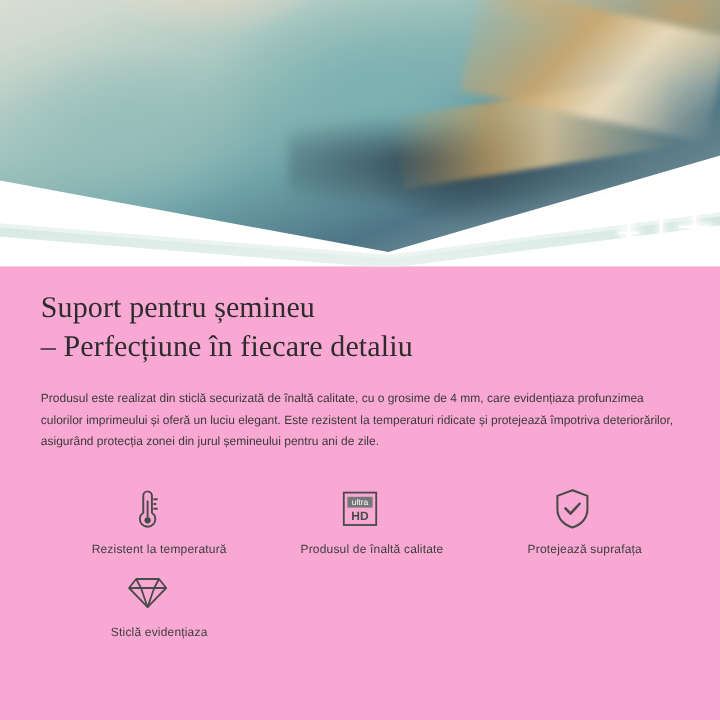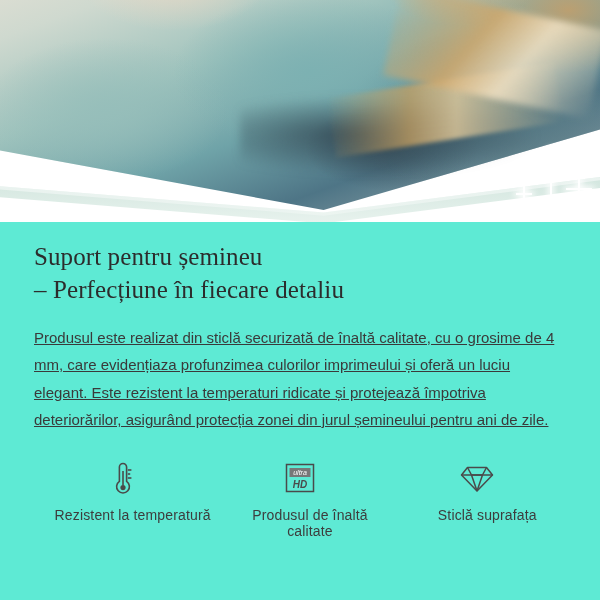--- a/index.html
+++ b/index.html
@@ -10,21 +10,21 @@
     width: 600px;
     height: 600px;
     background: #ffffff;
     font-family: "Liberation Sans", sans-serif;
     overflow: hidden;
   }
   .page {
     position: relative;
     width: 600px;
     height: 600px;
-    background: #5eead4;
+    background: #f9a8d4;
     overflow: hidden;
   }
 
   
   .hero {
     position: relative;
     width: 600px;
     height: 222px;
     overflow: hidden;
     background: #ffffff;
@@ -134,26 +134,25 @@
     color: #2c2c2c;
     font-weight: 400;
     margin: 0 0 18px 0;
     letter-spacing: 0.1px;
   }
   .headline .line2 {
     display: block;
     font-family: Liberation Serif, serif;
   }
   .body-copy {
-    font-size: 15px;
+    font-size: 10px;
     line-height: 1.82;
     color: #3a3a3a;
     margin: 0;
     max-width: 534px;
-    text-decoration: underline;
   }
 
   
   .features {
     display: grid;
     grid-template-columns: repeat(3, 1fr);
     row-gap: 6px;
     margin-top: 22px;
   }
   .feature {
@@ -163,24 +162,23 @@
     justify-content: flex-start;
     text-align: center;
   }
   .feature-icon {
     width: 46px;
     height: 46px;
     display: flex;
     align-items: center;
     justify-content: center;
     color: #4a4a4a;
-    font-style: italic;
   }
   .feature-label {
-    font-size: 14px;
+    font-size: 10px;
     color: #3d3d3d;
     margin-top: 6px;
     letter-spacing: 0.15px;
     padding-left: 20px;
   }
   svg { display: block; }
 </style>
 </head>
 <body>
 
@@ -227,31 +225,40 @@
           <svg width="36" height="36" viewBox="0 0 36 36">
             <rect x="4.5" y="4.5" width="27" height="27" fill="none" stroke="#4a4a4a" stroke-width="1.5"></rect>
             <rect x="7.5" y="8" width="21" height="9" fill="#777777"></rect>
             <text x="18" y="15" font-family="Liberation Sans, sans-serif" font-size="7" fill="#ffffff" text-anchor="middle">ultra</text>
             <text x="18" y="27.5" font-family="Liberation Sans, sans-serif" font-size="10" font-weight="bold" fill="#4a4a4a" text-anchor="middle">HD</text>
           </svg>
         </div>
         <div class="feature-label">Produsul de înaltă calitate</div>
       </div>
 
+      <div class="feature">
+        <div class="feature-icon">
+          <svg width="34" height="38" viewBox="0 0 34 38">
+            <path d="M17 3.5 4.5 8.2v11.2c0 7.4 5.2 13 12.5 15.2 7.3-2.2 12.5-7.8 12.5-15.2V8.2L17 3.5z" fill="none" stroke="#4a4a4a" stroke-width="1.7"></path>
+            <path d="M11.2 18.6l4.2 4.4 7.6-8.2" fill="none" stroke="#4a4a4a" stroke-width="2.1" stroke-linecap="round" stroke-linejoin="round"></path>
+          </svg>
+        </div>
+        <div class="feature-label">Protejează suprafața</div>
+      </div>
 
       <div class="feature">
         <div class="feature-icon">
           <svg width="38" height="34" viewBox="0 0 38 34" fill="none" stroke="#4a4a4a" stroke-width="1.5" stroke-linejoin="round">
             <path d="M9.5 6.5h19l6 7.5L19 30 3.5 14z"></path>
             <path d="M3.5 14h31"></path>
             <path d="M9.5 6.5 13.5 14 19 30"></path>
             <path d="M28.5 6.5 24.5 14 19 30"></path>
             <path d="M13.5 14h11"></path>
           </svg>
         </div>
-        <div class="feature-label">Sticlă suprafața</div>
+        <div class="feature-label">Sticlă evidențiaza</div>
       </div>
 
 
 
     </div>
   </div>
 </div>
 
 </body></html>

